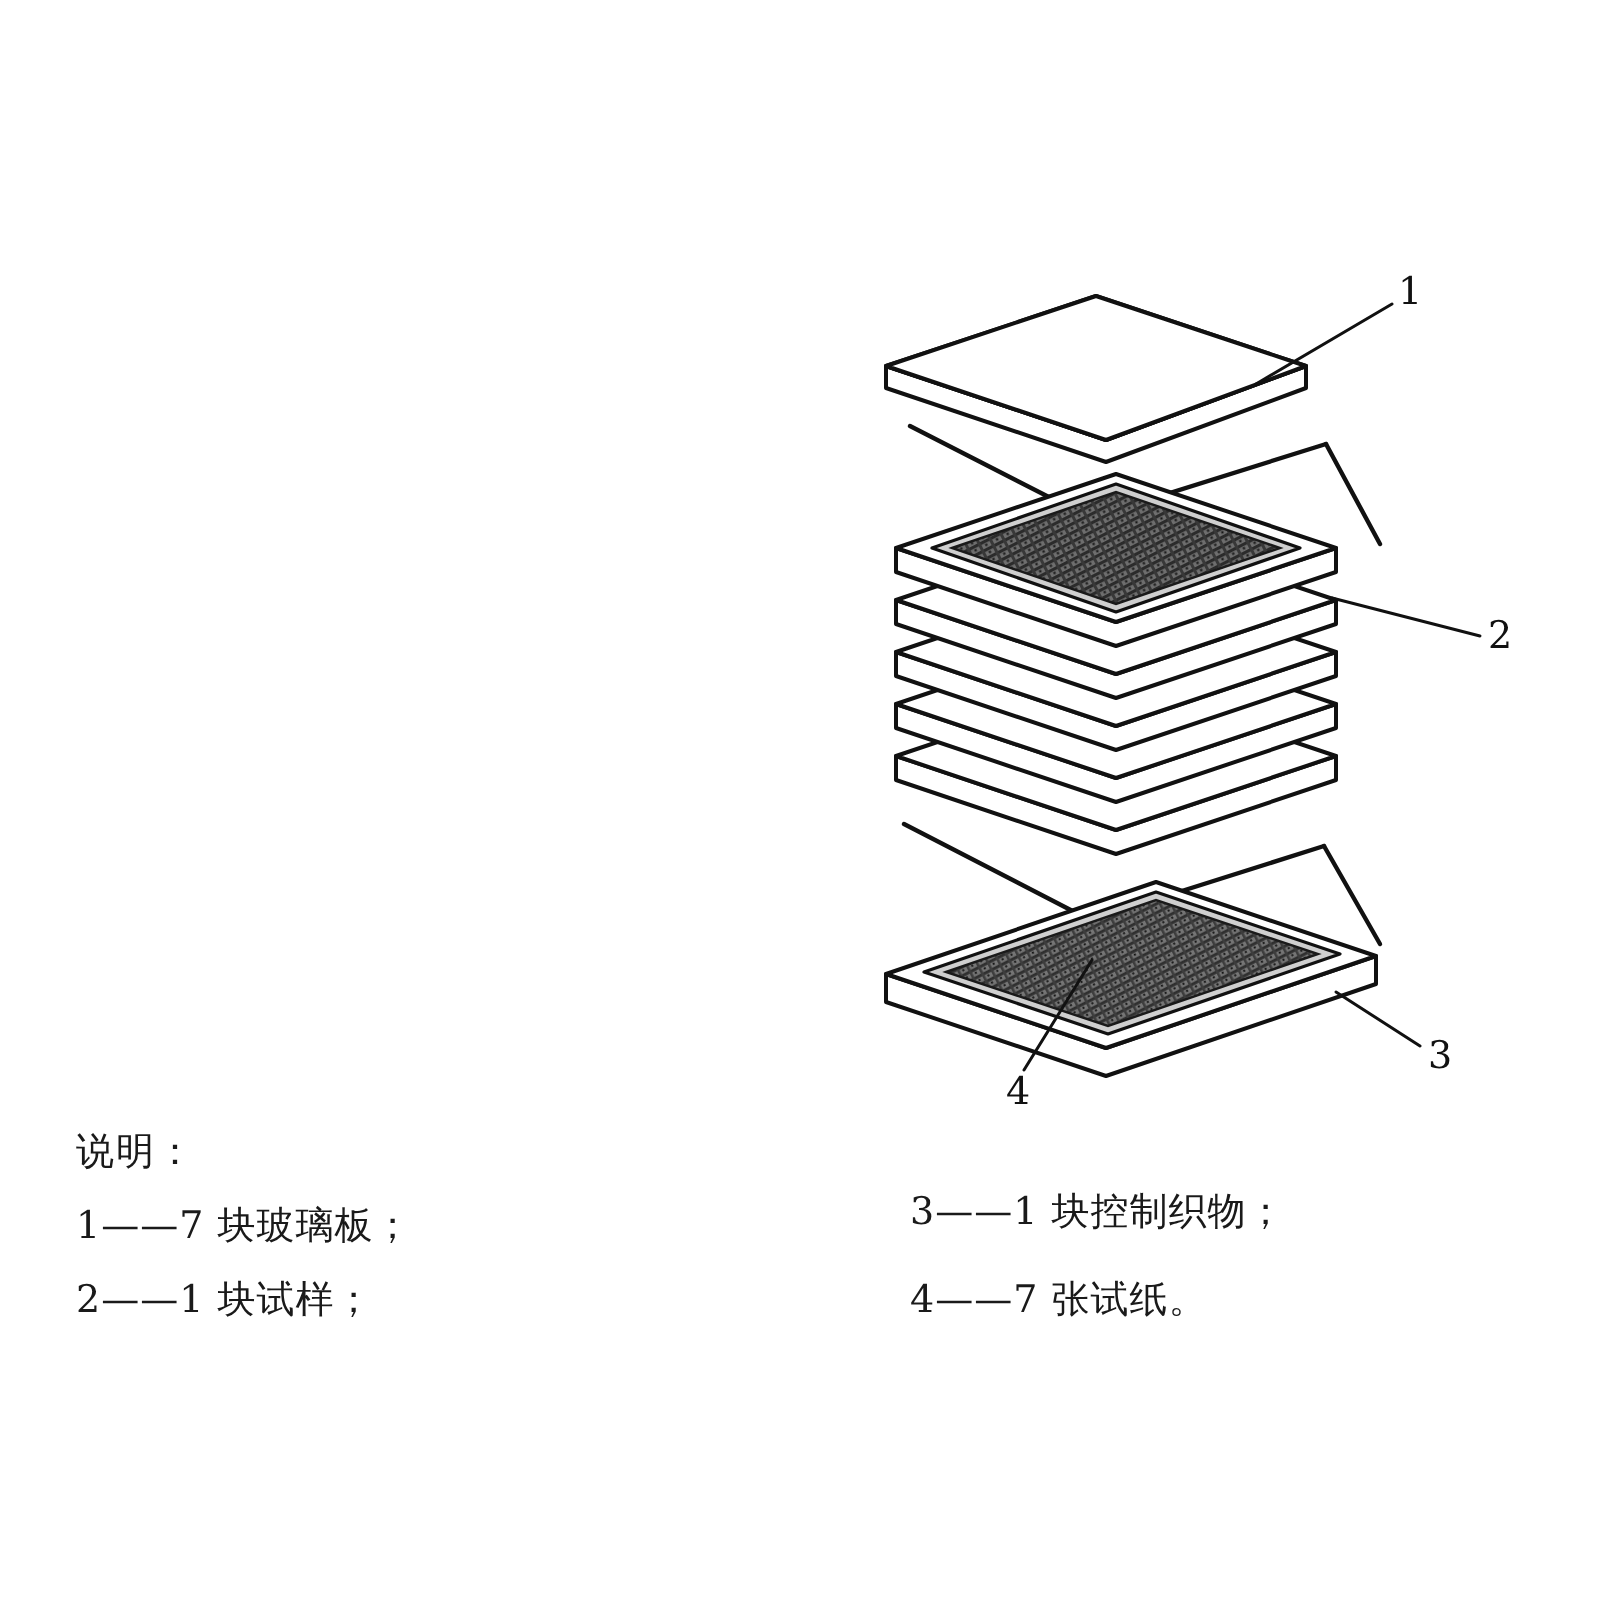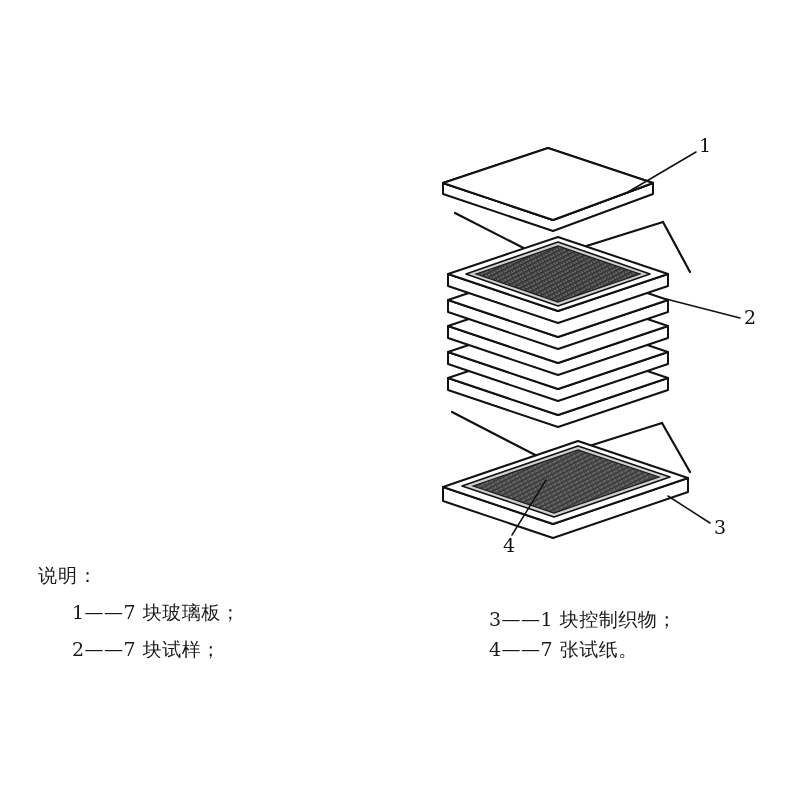--- a/index.html
+++ b/index.html
@@ -46,25 +46,24 @@
     letter-spacing: 1px;
     white-space: nowrap;
     font-family: "DejaVu Serif", "Liberation Serif", serif;
   }
   .legend-row {
     position: absolute;
     font-size: 19px;
     letter-spacing: 0.5px;
     white-space: nowrap;
     font-family: "DejaVu Serif", "Liberation Serif", serif;
-    margin-left: 34px;
   }
   .legend-col-left-1 { left: 38px; top: 45px; }
   .legend-col-left-2 { left: 38px; top: 82px; }
-  .legend-col-right-1 { left: 455px; top: 52px; }
+  .legend-col-right-1 { left: 455px; top: 38px; }
   .legend-col-right-2 { left: 455px; top: 82px; }
 
   .lbl {
     font-family: "DejaVu Serif", "Liberation Serif", serif;
     font-size: 19px;
     fill: #111111;
   }
   .leader {
     stroke: #111111;
     stroke-width: 1.5;
@@ -206,21 +205,21 @@
 
   <div class="legend-block">
 
     <div class="legend-title">说明：</div>
 
     <div class="legend-row legend-col-left-1">
       <span>1</span><span>——</span><span>7 块玻璃板；</span>
     </div>
 
     <div class="legend-row legend-col-left-2">
-      <span>2</span><span>——</span><span>7 块试样；</span>
+      <span>2</span><span>——</span><span>1 块试样；</span>
     </div>
 
     <div class="legend-row legend-col-right-1">
       <span>3</span><span>——</span><span>1 块控制织物；</span>
     </div>
 
     <div class="legend-row legend-col-right-2">
       <span>4</span><span>——</span><span>7 张试纸。</span>
     </div>
 

